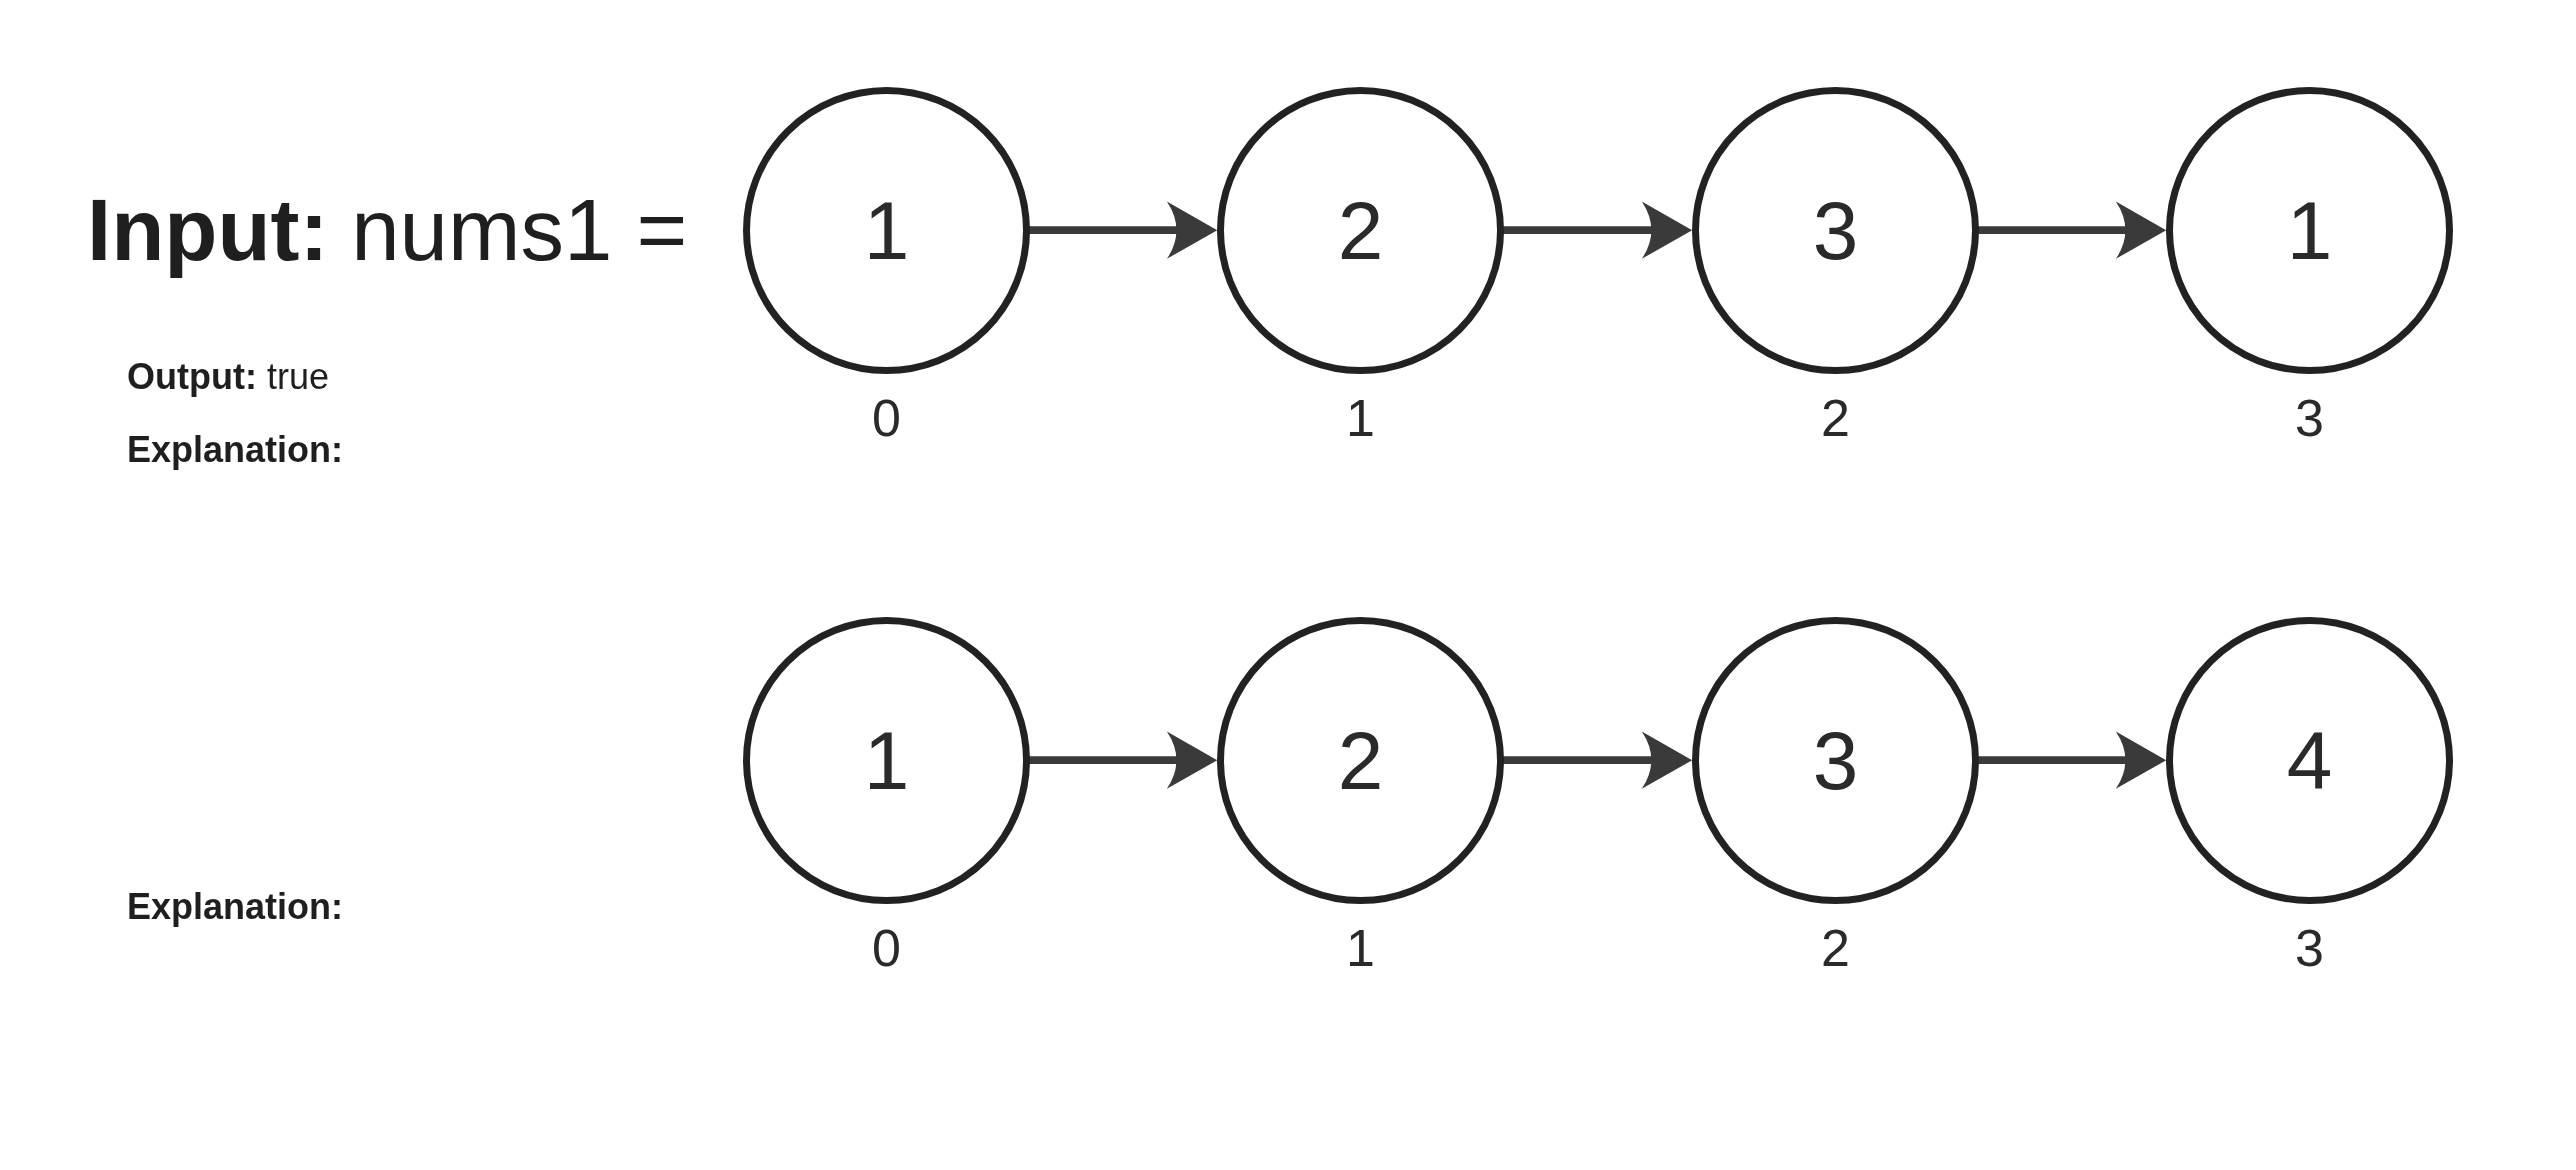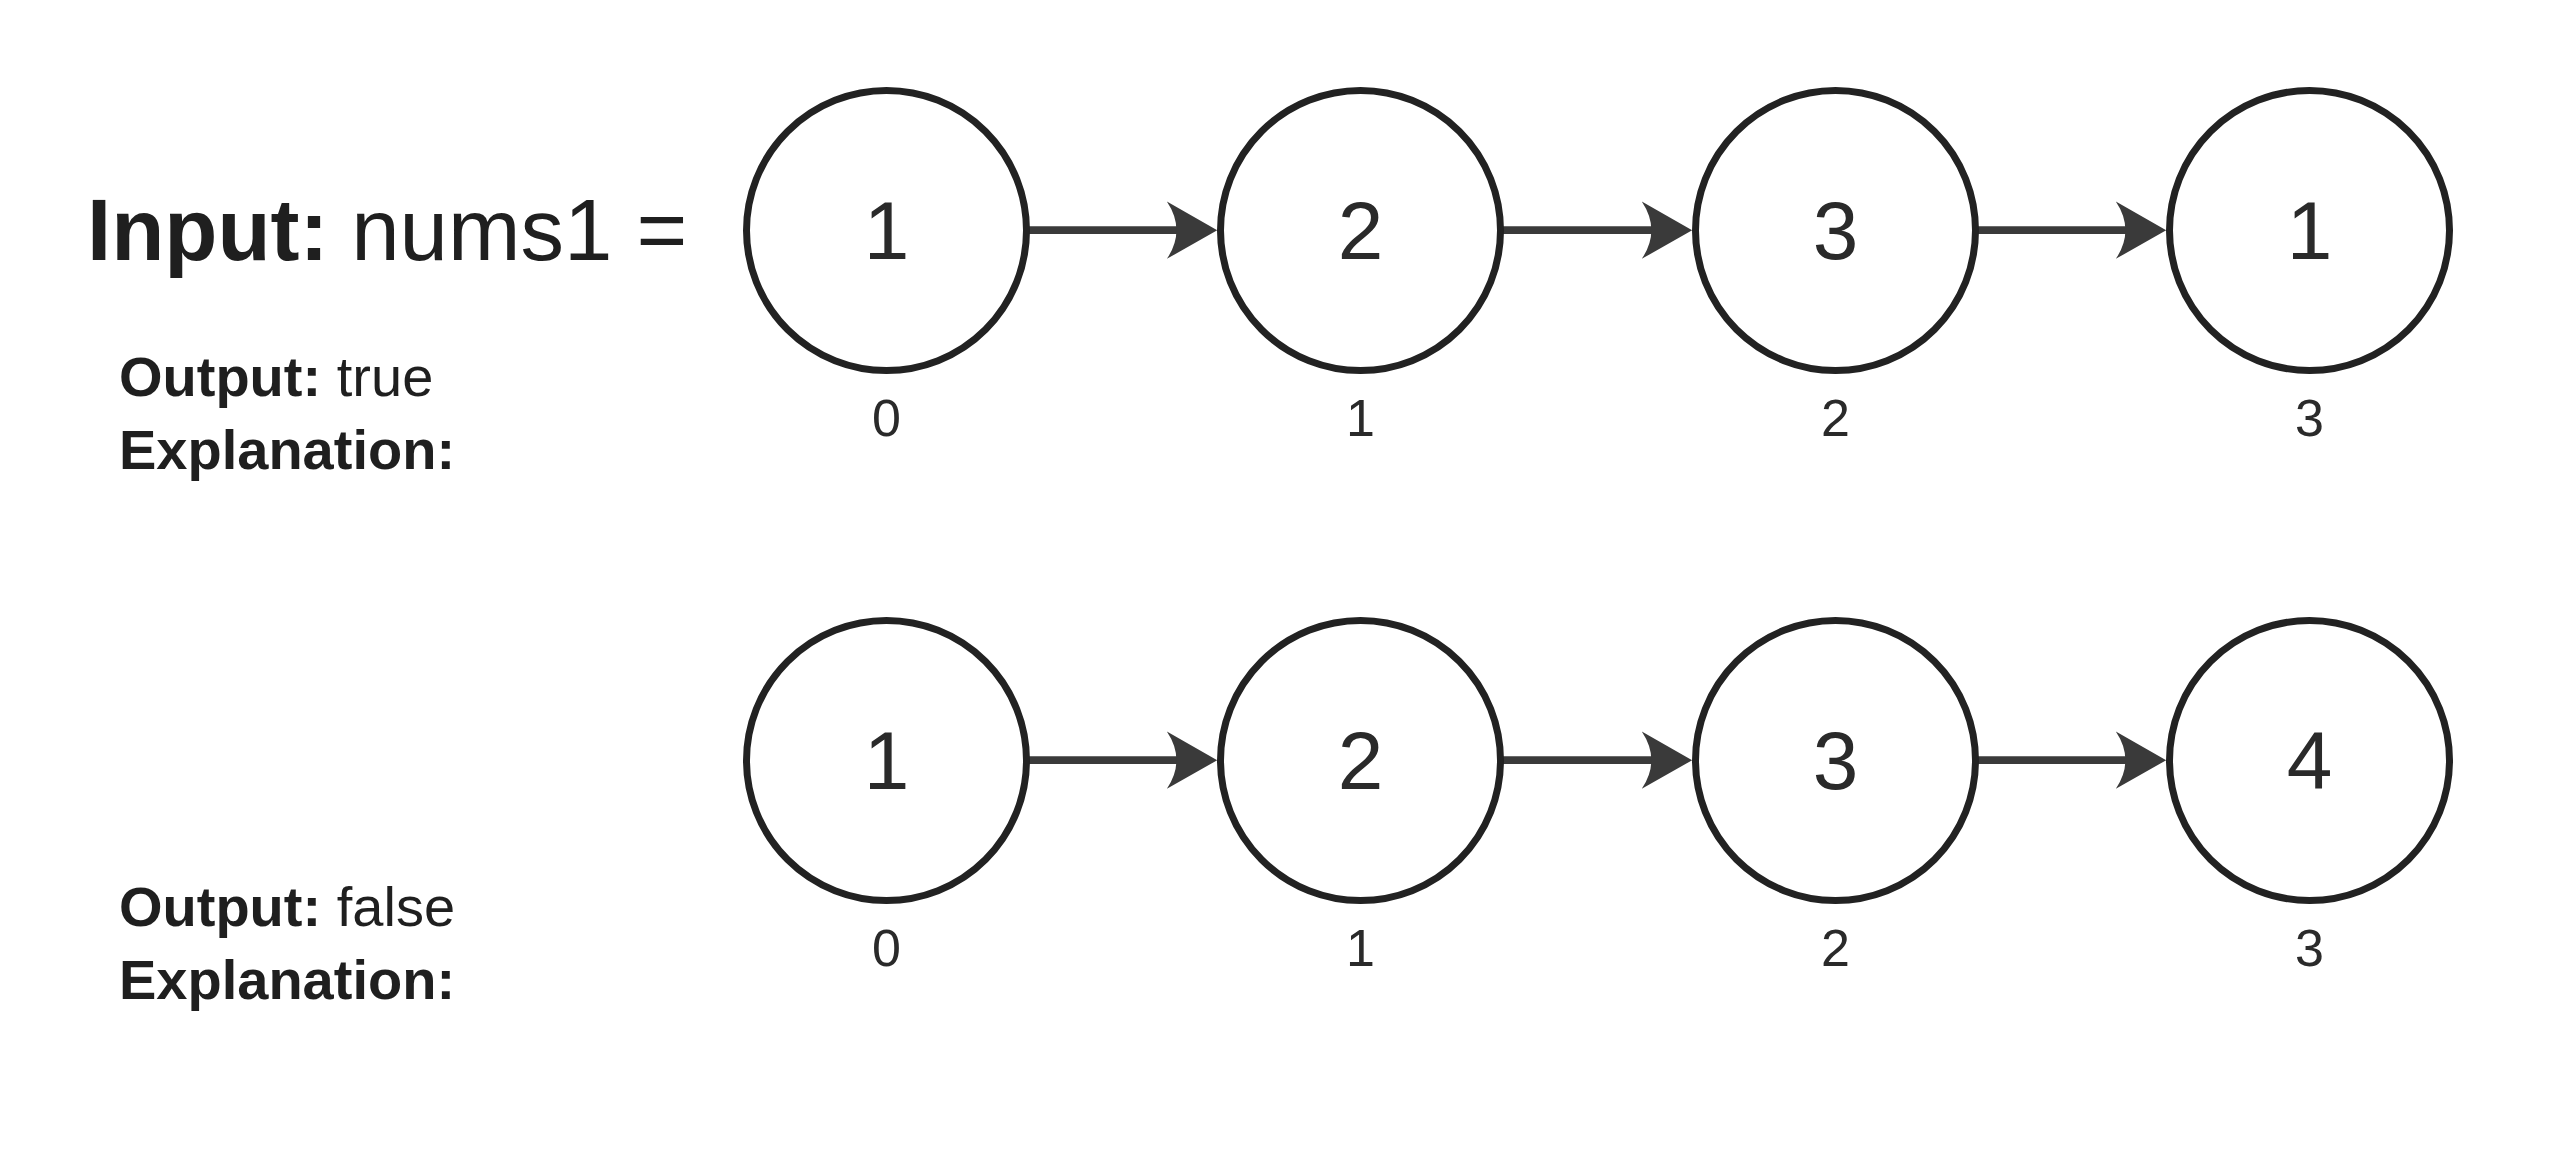--- a/index.html
+++ b/index.html
@@ -46,22 +46,22 @@
     text-align:center;font-size:52px;line-height:54px;
     color:#2a2a2a;
   }
   .n0{left:743px;}  .n1{left:1217px;}  .n2{left:1692px;}  .n3{left:2166px;}
 
   .arrows{position:absolute;left:0;top:0;width:2576px;height:641px;}
   .arrow-shaft{stroke:var(--arrow);stroke-width:9;}
   .arrow-head{fill:var(--arrow);}
 
   .text-block{
-    position:absolute;left:119px;top:340px;
-    font-size:56px;line-height:73px;white-space:nowrap;
+    position:absolute;left:127px;top:340px;
+    font-size:36px;line-height:73px;white-space:nowrap;
     color:var(--text);
   }
   .text-block .bold{font-weight:700;}
   .text-block .val{font-weight:400;margin-left:0.28em;}
 </style>
 </head>
 <body>
 
 <div class="canvas">
 
@@ -138,19 +138,18 @@
     <div class="node n3">
         <span class="node-value">4</span>
       </div>
 
     <div class="node-index n0">0</div>
     <div class="node-index n1">1</div>
     <div class="node-index n2">2</div>
     <div class="node-index n3">3</div>
 
     <div class="text-block">
-      <div><span class="bold">Output:</span><span class="val">false</span></div>
       <div class="bold">Explanation:</div>
     </div>
   </section>
 
 </div>
 
 
 </body></html>

